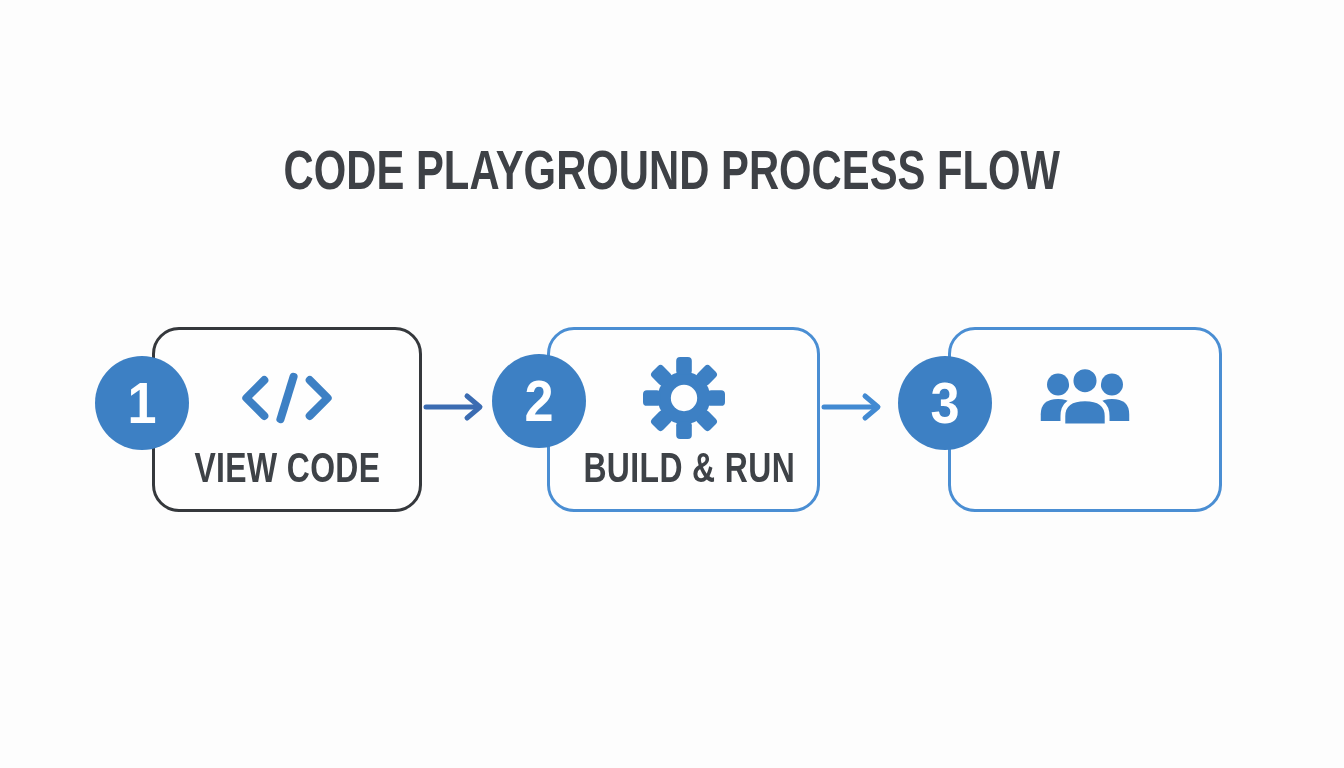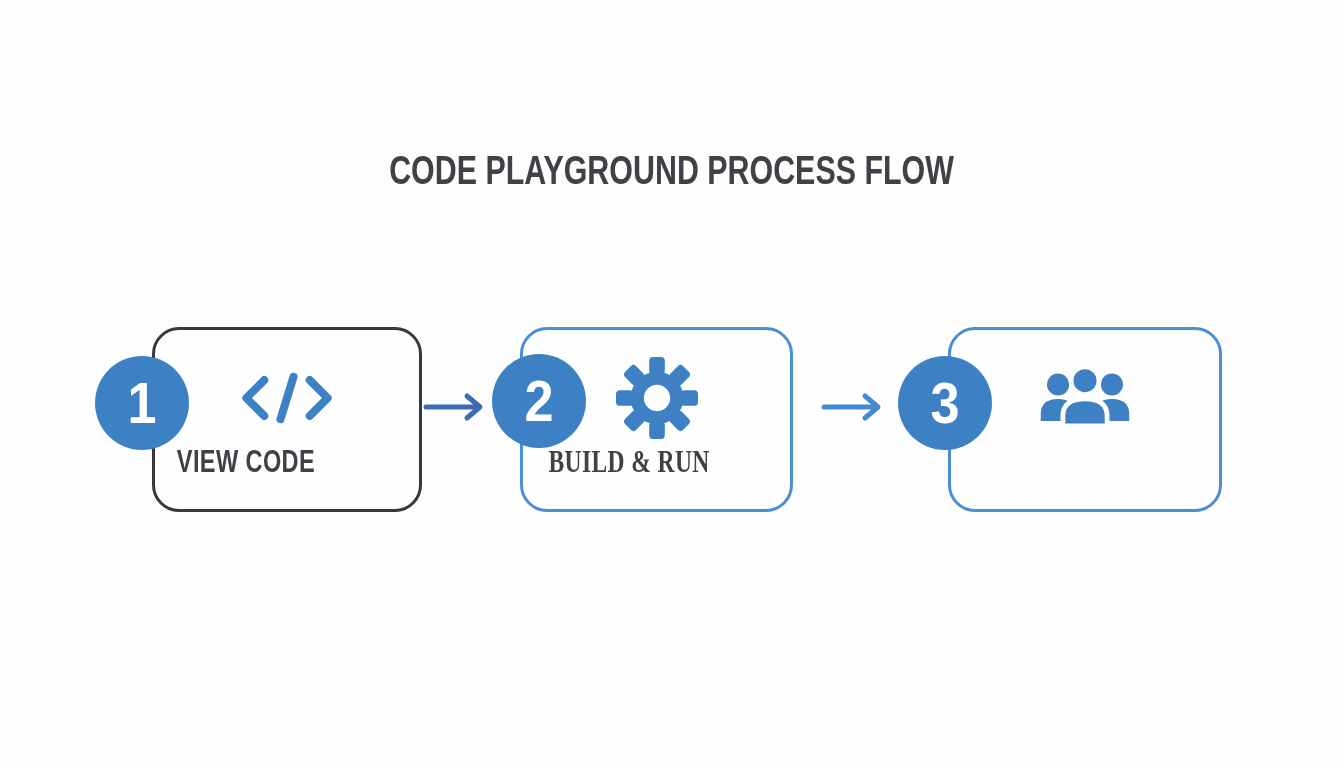--- a/index.html
+++ b/index.html
@@ -18,43 +18,43 @@
     width:1344px;height:768px;overflow:hidden;
     background:var(--background);
     font-family:"Liberation Sans","DejaVu Sans",sans-serif;
   }
   .canvas{position:relative;width:1344px;height:768px;}
 
   
   .title{
     position:absolute;top:143px;left:0;width:100%;
     margin:0;text-align:center;
-    font-size:40px;line-height:55px;font-weight:bold;
+    font-size:55px;line-height:55px;font-weight:bold;
     color:var(--title);letter-spacing:0px;white-space:nowrap;
   }
   .condensed{display:inline-block;transform:scaleX(0.76);transform-origin:center;}
 
   
   .step-box{
     position:absolute;top:327px;height:185px;
     background:var(--card);border:3px solid var(--border-blue);
     border-radius:27px;box-sizing:border-box;
   }
   .step-box.dark{border-color:var(--border-dark);}
   .box-1{left:152px;width:270px;}
-  .box-2{left:520px;width:273px;font-family:Liberation Serif, serif;}
+  .box-2{left:547px;width:273px;}
   .box-3{left:948px;width:274px;}
 
   .icon-wrap{
     position:absolute;top:24px;left:0;width:100%;height:88px;
     display:flex;align-items:center;justify-content:center;
   }
   .step-label{
     position:absolute;top:114px;left:0;width:100%;
-    text-align:left;font-size:31px;font-weight:bold;
+    text-align:center;font-size:42px;font-weight:bold;
     color:var(--text-dark);letter-spacing:0.5px;white-space:nowrap;
   }
 
   
   .step-circle{
     position:absolute;width:94px;height:94px;border-radius:50%;
     background:var(--accent);
     display:flex;align-items:center;justify-content:center;
   }
   .circle-1{left:95px;top:356px;}

